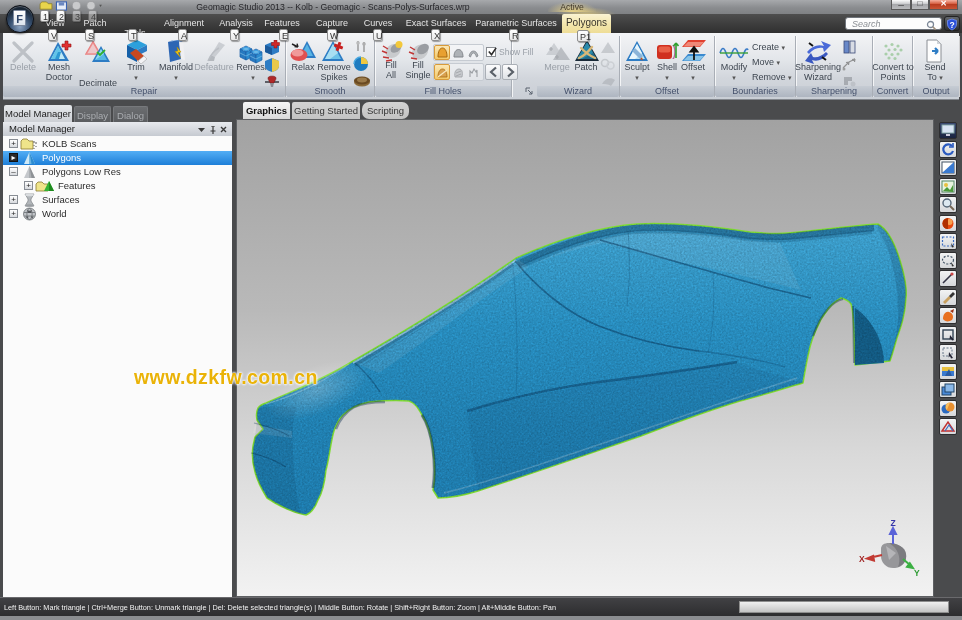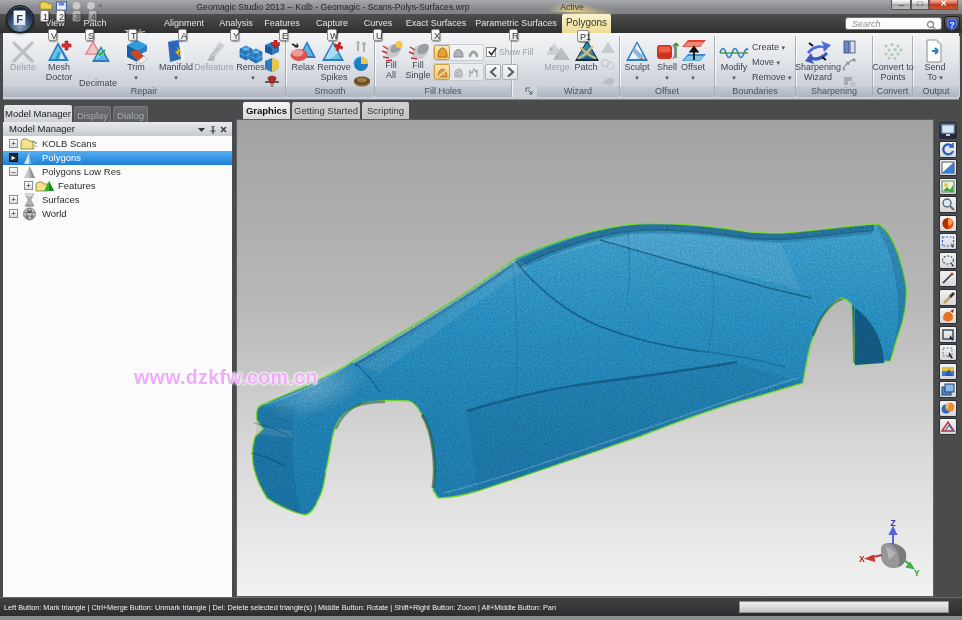--- a/index.html
+++ b/index.html
@@ -43,21 +43,21 @@
 #viewport{left:236px;top:119px;width:698px;height:478px;border:1px solid #5d5f62;background:linear-gradient(#a2a2a2,#b9b9b9 40%,#d9d9d9 70%,#f2f2f2);}
 
 #rstrip{left:936px;top:100px;width:26px;height:497px;background:#4a4b4d;}
 .rsicon{position:absolute;left:3px;width:18px;height:17px;border:1px solid #2e2e30;border-radius:2px;background:linear-gradient(#f2f3f4,#d5d7da);}
 
 #statusbar{left:0;top:597px;width:962px;height:19px;background:linear-gradient(#414144,#2d2d2f);border-top:1px solid #6a6a6d;}
 #statusbar .txt{position:absolute;left:4px;top:5px;font-size:7.3px;color:#f2f2f2;}
 #progress{left:739px;top:601px;width:210px;height:12px;background:linear-gradient(#f0f0f0,#c4c4c4);border:1px solid #8e8e8e;}
 #bottomframe{left:0;top:616px;width:962px;height:4px;background:#8b8d90;}
 
-#wm{left:134px;top:366px;z-index:90;color:#f0abfc;}
+#wm{left:134px;top:366px;z-index:90;color:#eab308;}
 #wm .l1{font-size:19.5px;letter-spacing:.4px;font-weight:bold;text-shadow:0 0 3px #fff,0 0 3px #fff,0 0 2px #fff;}
 #wm .l2{font-size:18px;letter-spacing:1.2px;font-weight:bold;margin-top:1px;text-shadow:0 0 3px #fff,0 0 3px #fff,0 0 2px #fff;}
 </style>
 </head>
 <body>
 
 <div id="titlebar" class="abs"></div>
 <div id="title" class="abs">Geomagic Studio 2013 -- Kolb - Geomagic - Scans-Polys-Surfaces.wrp</div>
 <div id="activelbl" class="abs">Active</div>
 <div class="abs winbtn" style="left:891px;width:20px;">
@@ -488,21 +488,21 @@
         <path d="M6.5 1 C3 4 3 10 6.5 13 M6.5 1 C10 4 10 10 6.5 13 M1 5.5 h11 M1.2 9 h10.6" stroke="#6a6e72" stroke-width=".8" fill="none"></path>
         <path d="M4 2.5 C5.5 4 7.5 4 9 2.8 L8 6 L5 6 Z" fill="#55585c"></path>
         <path d="M2.5 9.5 L5.5 9.5 L4.5 12 Z M8 9.5 L10.5 9.5 L9 12 Z" fill="#55585c"></path>
       </svg>
  <span style="left:39px;">World</span>
     </div>
 </div>
 <div id="vptabs">
 <div class="paneltab abs" style="left:243px;top:102px;width:47px;background:linear-gradient(#f6f6f6,#d9d9d9);color:#111;font-weight:bold;">Graphics</div>
 <div class="paneltab abs" style="left:292px;top:102px;width:68px;background:linear-gradient(#d3d3d3,#c3c3c3);color:#333;">Getting Started</div>
-<div class="paneltab abs" style="left:362px;top:102px;width:47px;background:linear-gradient(#d3d3d3,#c3c3c3);color:#333;">Scripting</div>
+<div class="paneltab abs" style="left:362px;top:102px;width:47px;background:linear-gradient(#d3d3d3,#c3c3c3);color:#333;border-radius:7px;">Scripting</div>
 </div>
 <div id="viewport" class="abs">
 <svg width="696" height="476" viewBox="0 0 696 476" style="position:absolute;left:0;top:0;">
 <defs>
 <linearGradient id="bodyg" x1="0" y1="0" x2="0" y2="1">
  <stop offset="0" stop-color="#45aede"></stop>
  <stop offset=".35" stop-color="#2c9ad0"></stop>
  <stop offset=".7" stop-color="#248cc2"></stop>
  <stop offset="1" stop-color="#2187bd"></stop>
 </linearGradient>

